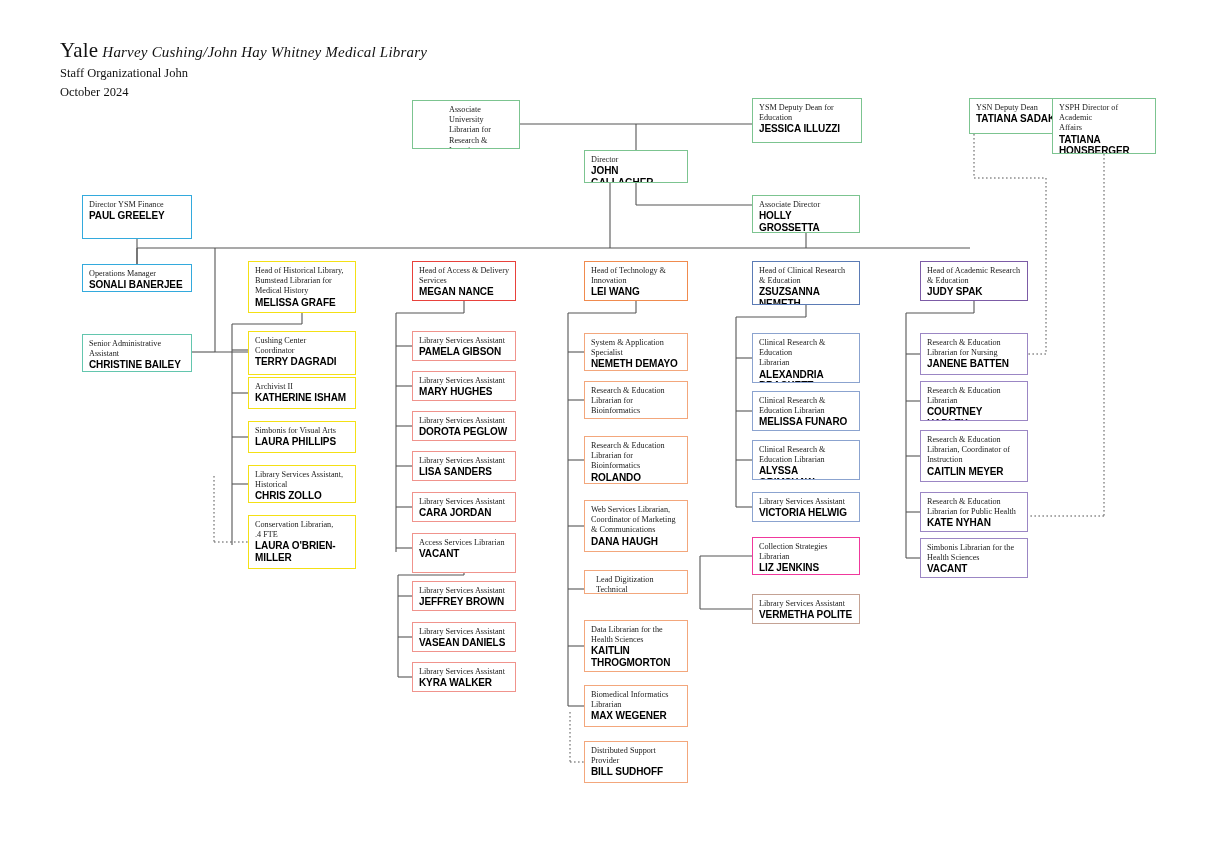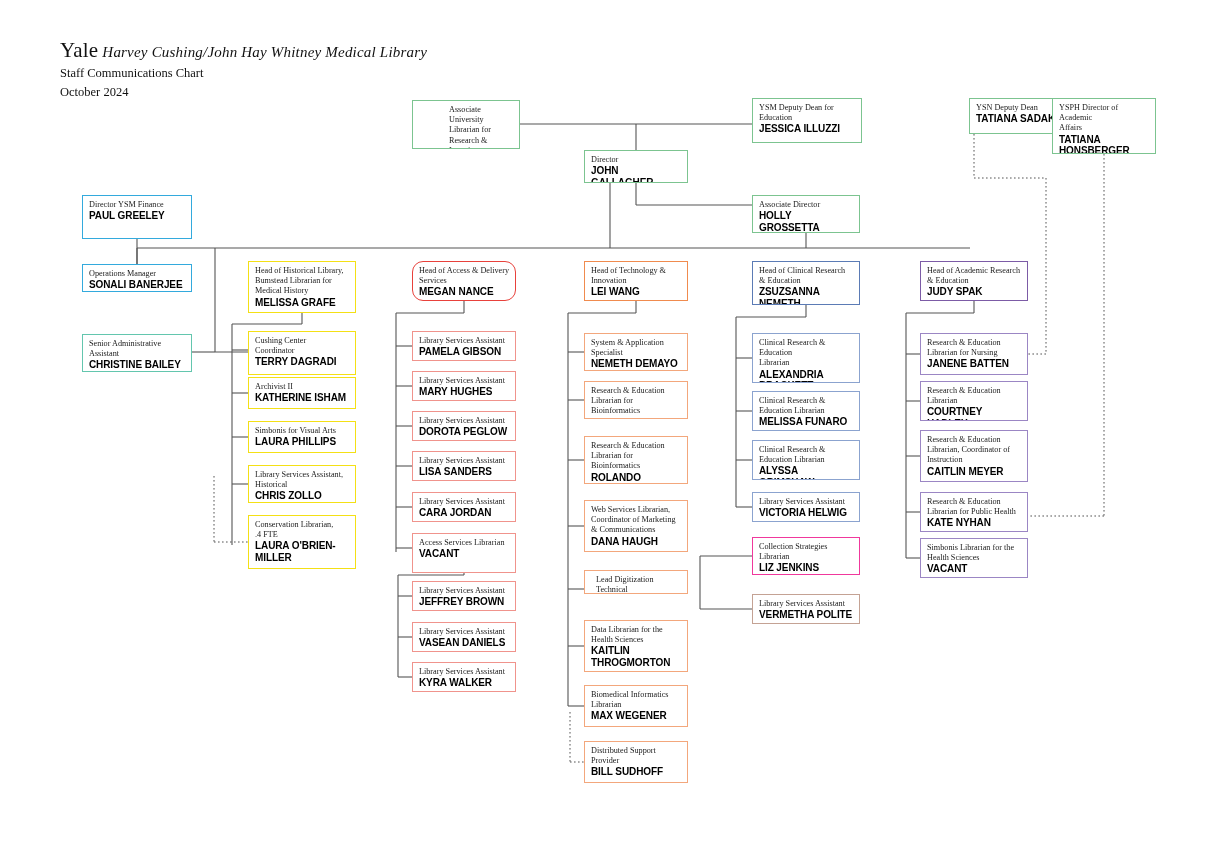--- a/index.html
+++ b/index.html
@@ -38,21 +38,21 @@
   }
 </style>
 </head>
 <body>
 
 <div id="chart">
 
   <div class="hdr" id="hdr-yale">
     <span>Yale</span><span class="lib">Harvey Cushing/John Hay Whitney Medical Library</span>
   </div>
-  <div class="hdr" id="hdr-sub">Staff Communications Chart</div>
+  <div class="hdr" id="hdr-sub">Staff Organizational John</div>
   <div class="hdr" id="hdr-date">October 2024</div>
 
   <svg id="lines" viewBox="0 0 1224 845">
       <path d="M636,124 H520" fill="none" stroke="#555555" stroke-width="1.1"></path>
       <path d="M636,124 H752" fill="none" stroke="#555555" stroke-width="1.1"></path>
       <path d="M636,124 V150" fill="none" stroke="#555555" stroke-width="1.1"></path>
       <path d="M636,183 V205" fill="none" stroke="#555555" stroke-width="1.1"></path>
       <path d="M636,205 H752" fill="none" stroke="#555555" stroke-width="1.1"></path>
       <path d="M610,183 V248" fill="none" stroke="#555555" stroke-width="1.1"></path>
       <path d="M806,233 V248" fill="none" stroke="#555555" stroke-width="1.1"></path>
@@ -191,21 +191,21 @@
         <span class="title">Library Services Assistant,
 Historical</span>
         <span class="person">CHRIS ZOLLO</span>
       </div>
       <div class="node" style="left: 248px; top: 515px; width: 108px; height: 54px; border-color: rgb(244, 224, 21);">
         <span class="title">Conservation Librarian,
 .4 FTE</span>
         <span class="person">LAURA O'BRIEN-
 MILLER</span>
       </div>
-      <div class="node" style="left: 412px; top: 261px; width: 104px; height: 40px; border-color: rgb(232, 65, 59); border-radius: 11px;">
+      <div class="node" style="left: 412px; top: 261px; width: 104px; height: 40px; border-color: rgb(232, 65, 59);">
         <span class="title">Head of Access &amp; Delivery
 Services</span>
         <span class="person">MEGAN NANCE</span>
       </div>
       <div class="node" style="left: 412px; top: 331px; width: 104px; height: 30px; border-color: rgb(240, 147, 140);">
         <span class="title">Library Services Assistant</span>
         <span class="person">PAMELA GIBSON</span>
       </div>
       <div class="node" style="left: 412px; top: 371px; width: 104px; height: 30px; border-color: rgb(240, 147, 140);">
         <span class="title">Library Services Assistant</span>

